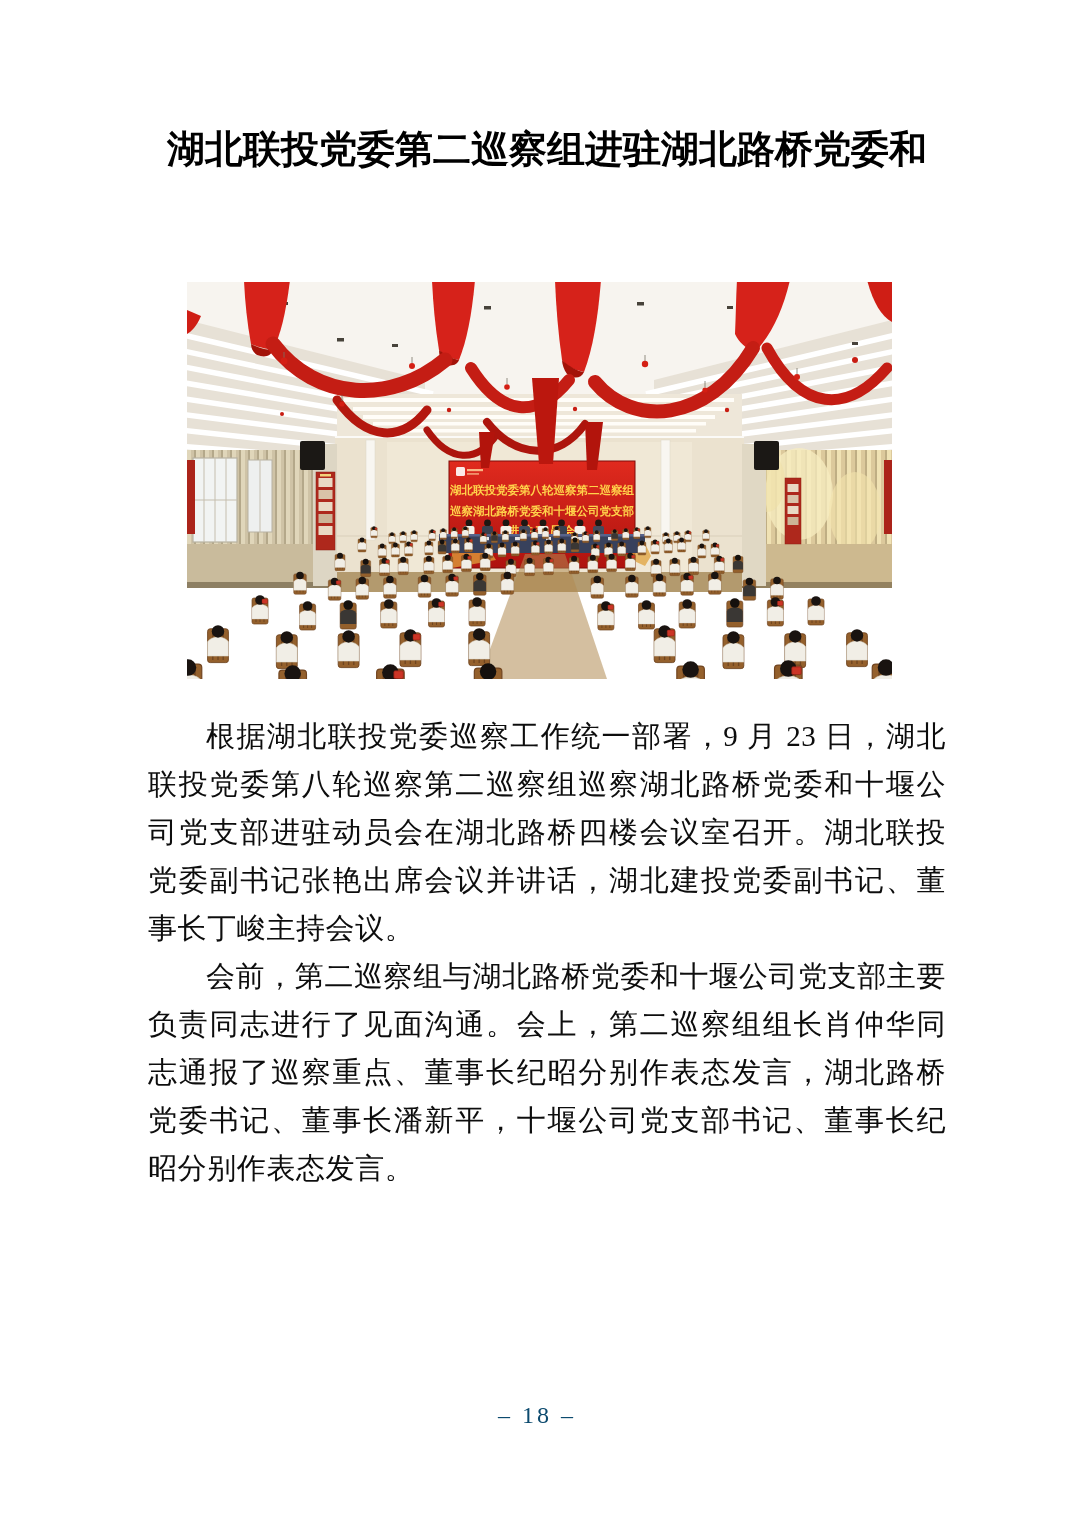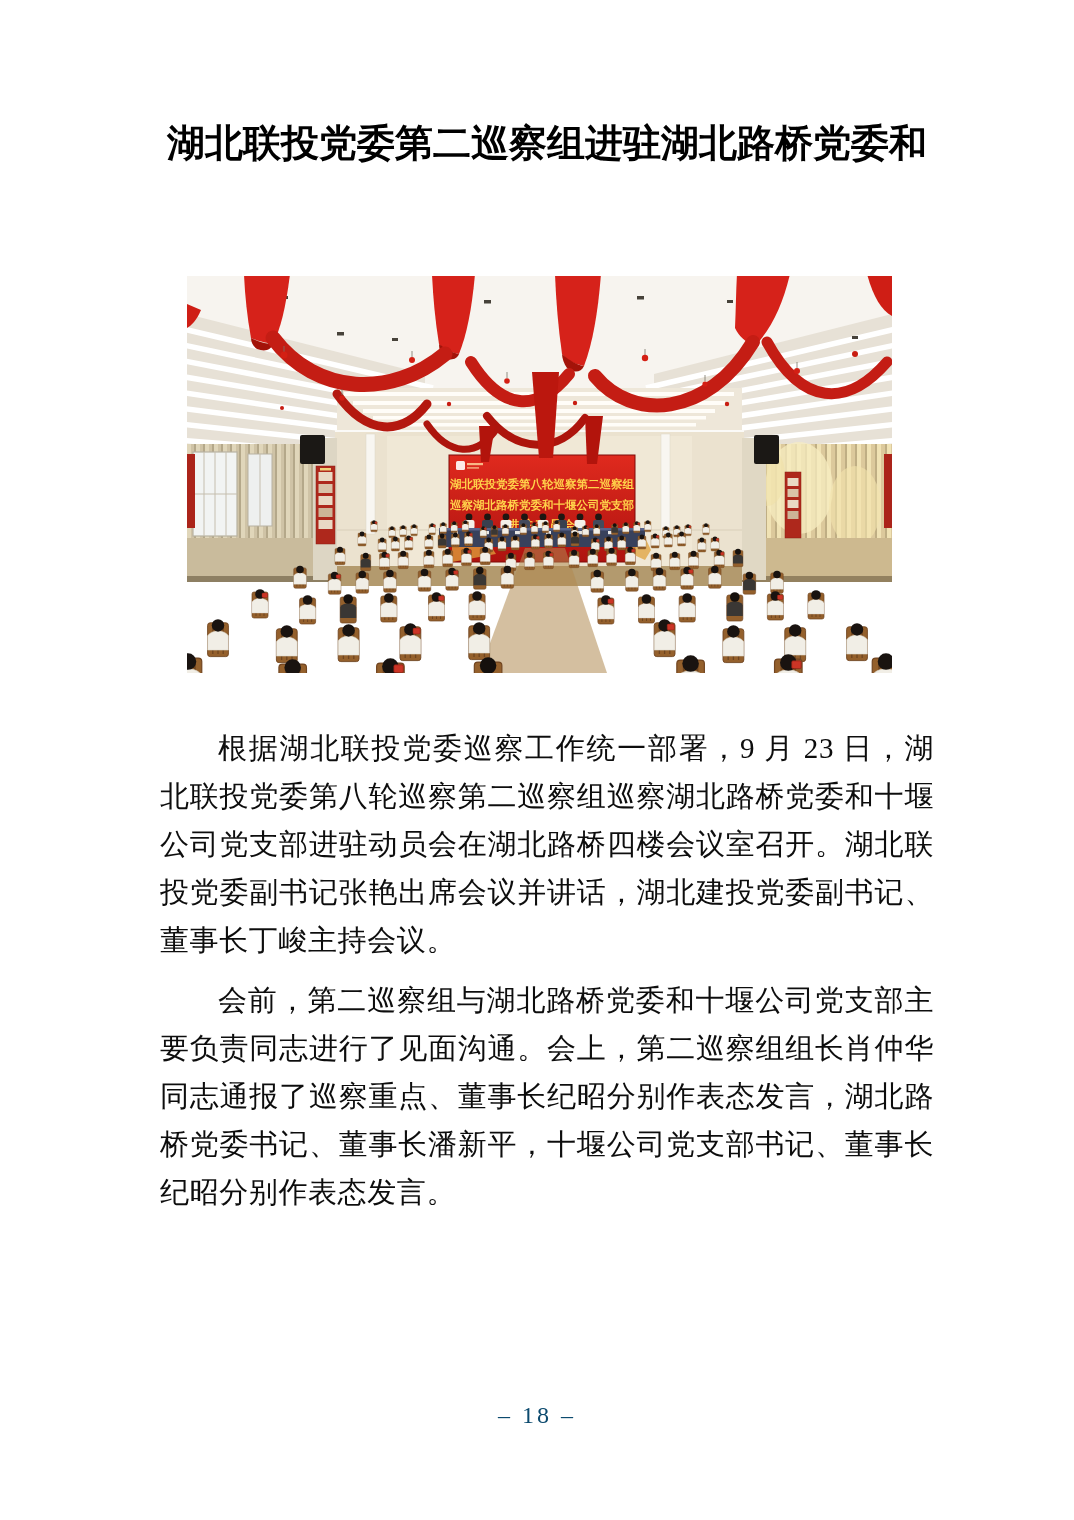--- a/index.html
+++ b/index.html
@@ -1,34 +1,34 @@
 <!DOCTYPE html>
 <html><head>
 <meta charset="utf-8">
 <style>
   html,body{margin:0;padding:0;background:#ffffff;}
   .page{
     position:relative;width:1074px;height:1520px;background:#ffffff;
     font-family:"Liberation Serif",serif;overflow:hidden;
   }
   .doc-title{
-    position:absolute;left:148px;top:116px;width:798px;
+    position:absolute;left:148px;top:122px;width:798px;
     text-align:center;font-weight:bold;font-size:38px;line-height:55px;
     color:#000000;letter-spacing:0px;
   }
   .photo-frame{
-    position:absolute;left:187px;top:276px;width:705px;height:397px;overflow:hidden;
+    position:absolute;left:187px;top:282px;width:705px;height:397px;overflow:hidden;
   }
   .photo-frame svg{display:block;width:705px;height:397px;}
   .body-text{
     position:absolute;left:148px;top:712px;width:798px;
     font-size:29px;line-height:48px;color:#0d0d0d;
     text-align:justify;letter-spacing:0.6px;
   }
-  .body-text p{margin:12px;text-indent:2em;}
+  .body-text p{margin:0;text-indent:2em;}
   .page-number{
     position:absolute;left:0;top:1402px;width:100%;
     text-align:center;font-size:24px;color:#0c4a6e;letter-spacing:3px;
   }
   .scr-text{font-family:"Liberation Serif",serif;font-weight:bold;}
 </style>
 </head>
 <body>
 
 <div class="page">

